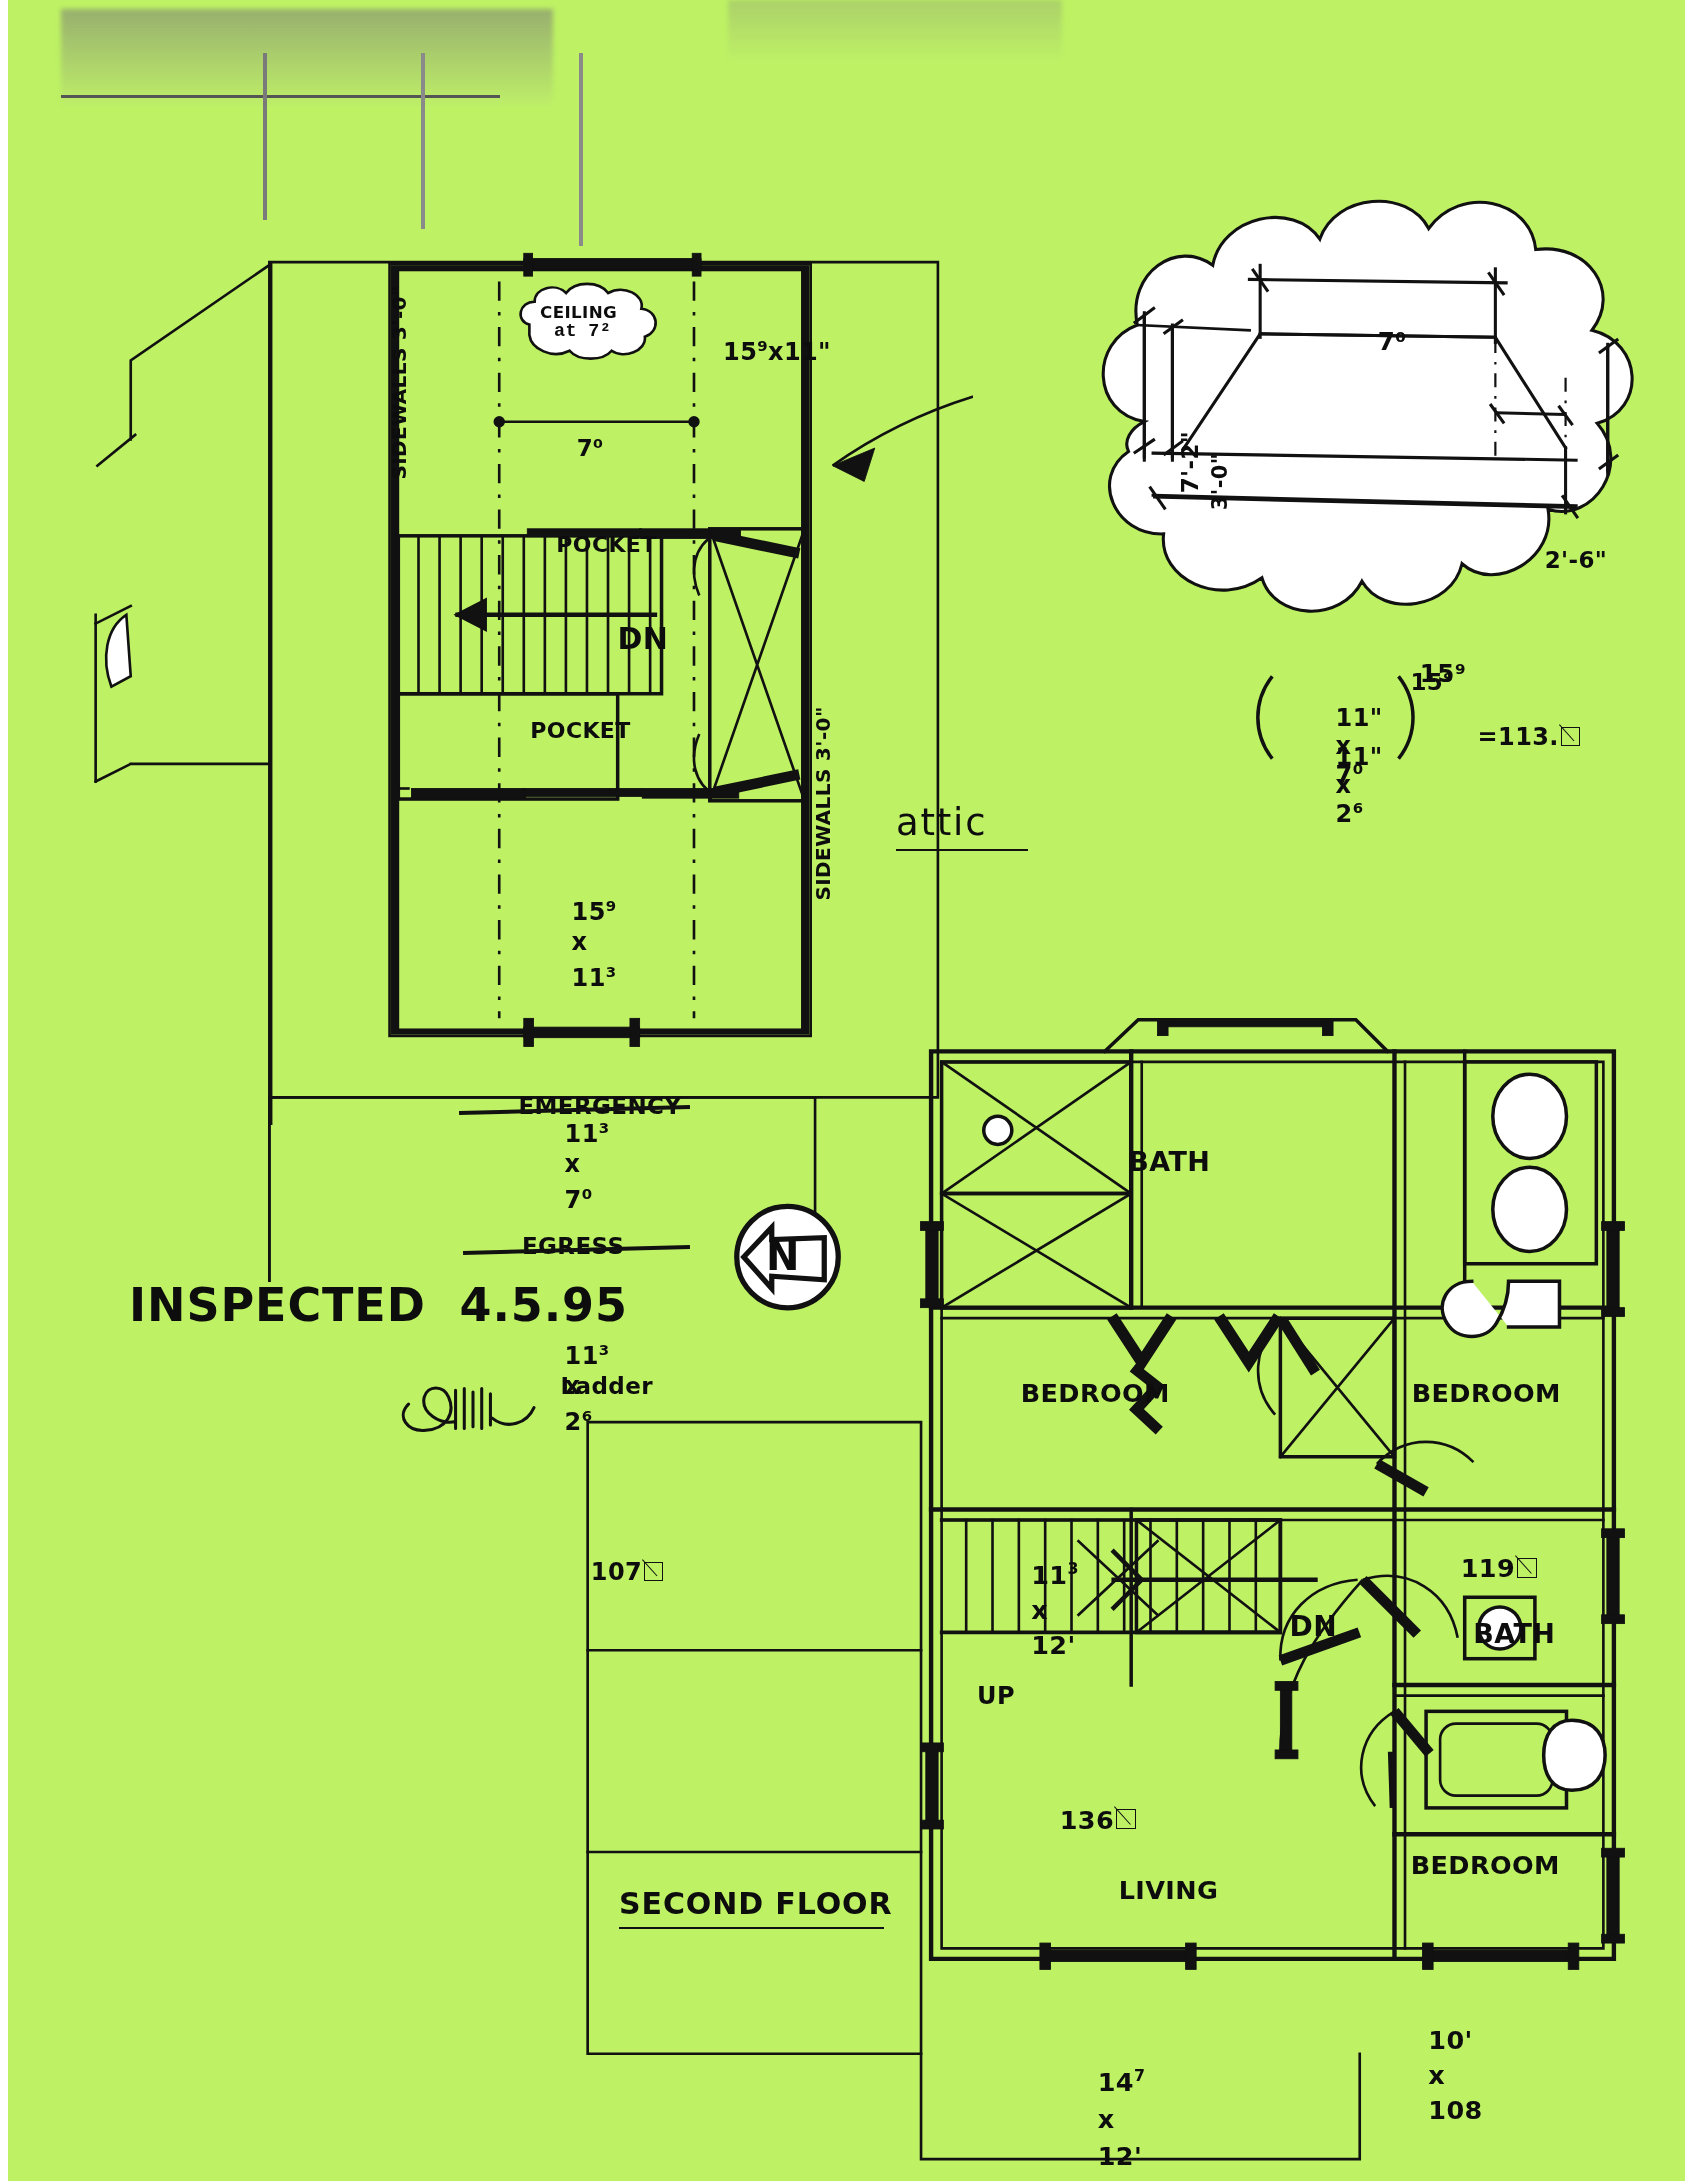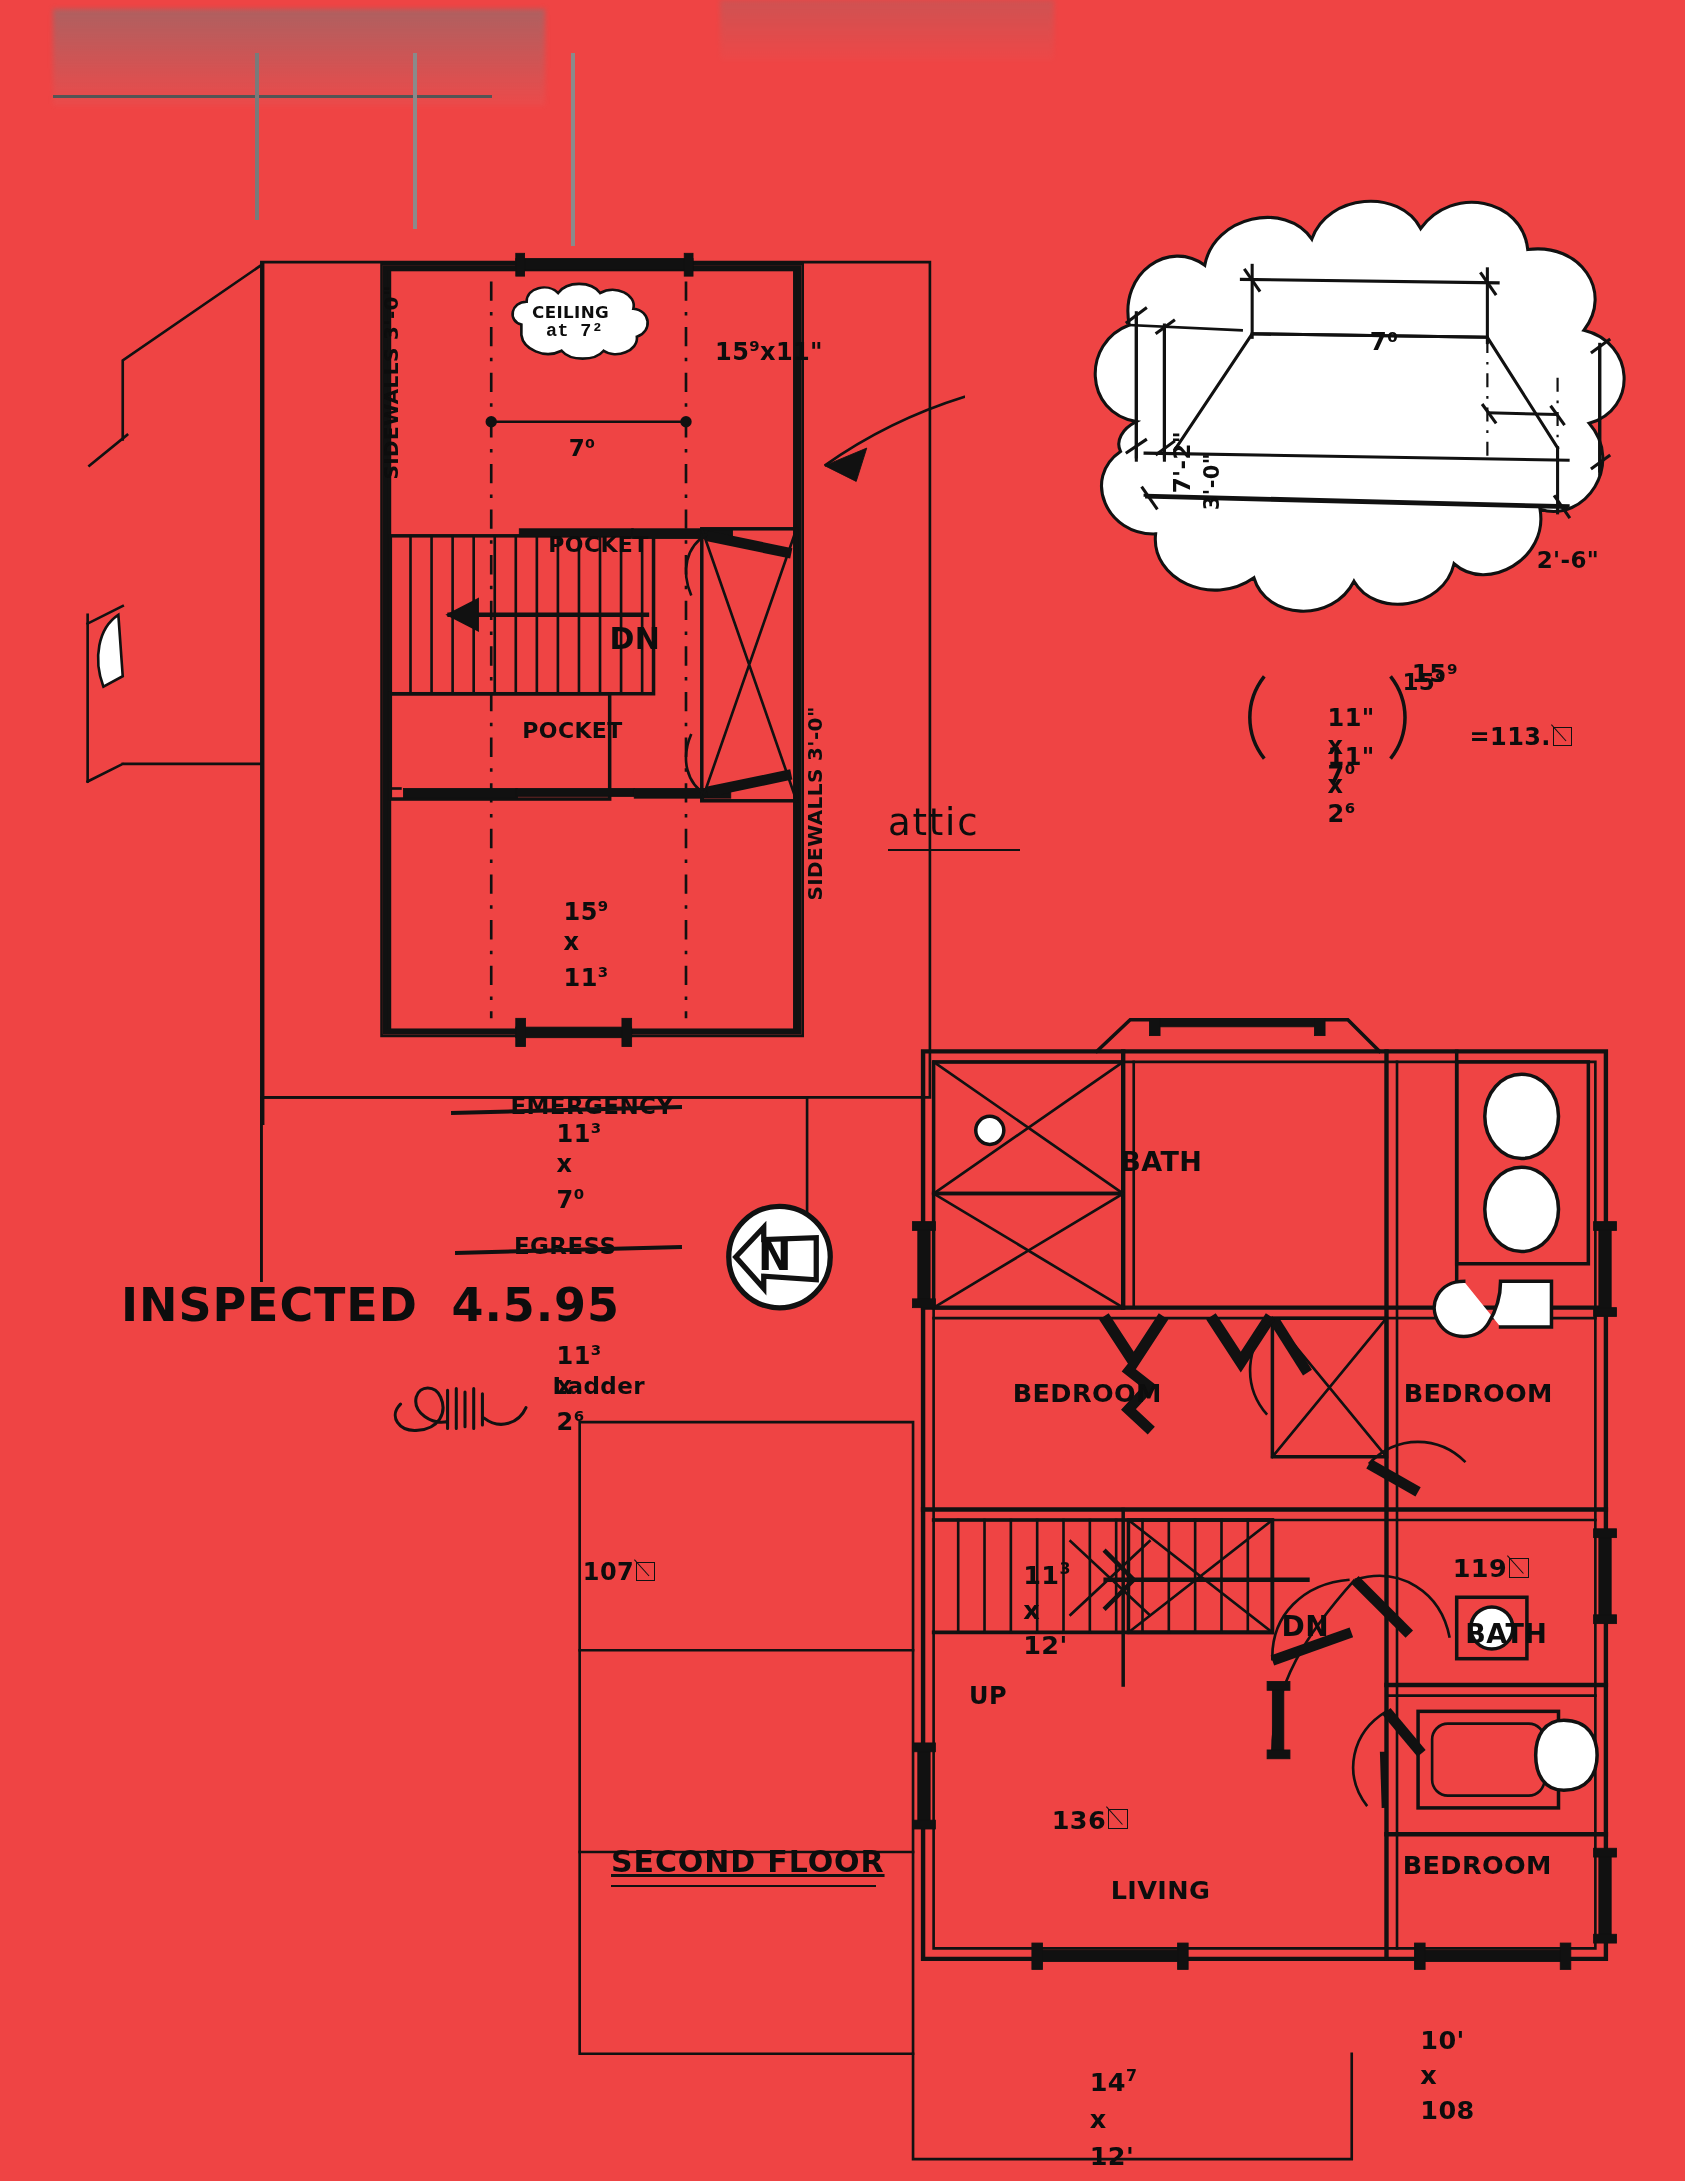--- a/index.html
+++ b/index.html
@@ -1,18 +1,18 @@
 <!DOCTYPE html>
 <html style="font-size:14px"><head>
 <meta charset="utf-8">
 <style>
   html,body{margin:0;padding:0;background:#ffffff;}
   body{width:1685px;height:2181px;position:relative;overflow:hidden;
        font-family:"DejaVu Sans",sans-serif;color:#111;}
-  #sheet{position:absolute;inset:0;background:#ef4444;}
+  #sheet{position:absolute;inset:0;background:#bef264;margin-left:8px;}
 
   
   .abs{position:absolute;}
   .hand{font-family:"DejaVu Sans",sans-serif;font-weight:700;
         letter-spacing:0.4px;color:#0d0d0d;white-space:pre;}
   .hand-lt{font-family:"DejaVu Sans",sans-serif;font-weight:400;color:#0d0d0d;white-space:pre;}
   sup{font-size:.62em;vertical-align:super;font-weight:700;}
   .sq{display:inline-block;width:.72em;height:.72em;border:1.8px solid #111;
       position:relative;vertical-align:-0.9px;margin-left:1.8px;}
   .sq:after{content:"";position:absolute;left:-2.6px;top:-2.6px;width:130%;height:130%;
@@ -533,19 +533,19 @@
     </div>
   </div>
 
   <div class="abs hand" style="left:934px;top:1654px;font-size:24px;">
     <span>UP</span>
   </div>
   <div class="abs hand" style="left:1241px;top:1577px;font-size:28px;">
     <span>DN</span>
   </div>
 
-  <div class="abs" style="left:611px;top:1844px;text-decoration:underline;">
+  <div class="abs" style="left:611px;top:1886px;">
     <div class="hand" style="font-size:30px;letter-spacing:0.9px;">SECOND FLOOR</div>
     <div class="ul2" style="width:265px;height:1.8px;margin-top:4.4px;"></div>
   </div>
 
 </div>
 
 
 </body></html>

